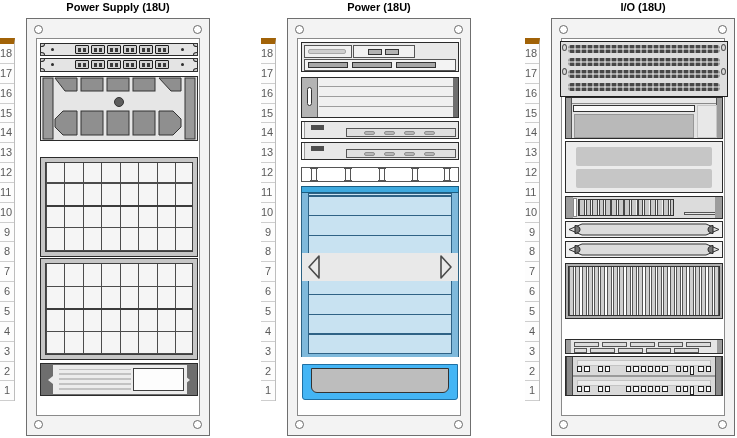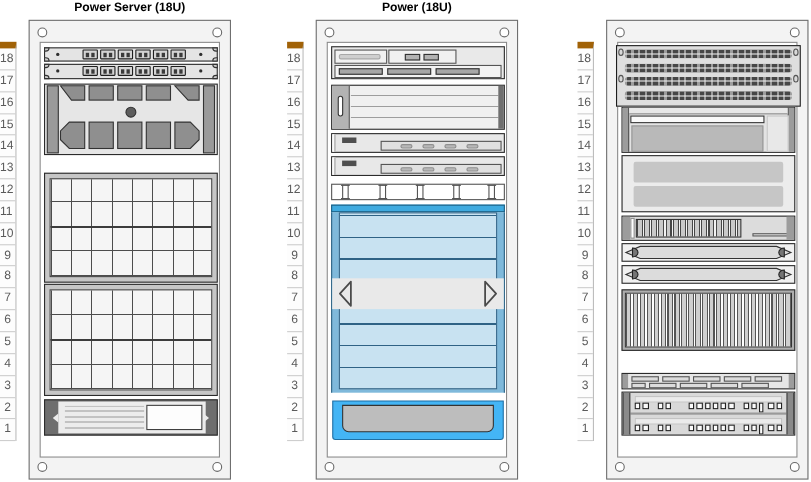--- a/index.html
+++ b/index.html
@@ -138,21 +138,21 @@
   .p.tall{width:5px;height:9px;}
   .gap6{margin-left:6px}.gap14{margin-left:14px}
   .spacer{flex:1}
 </style>
 </head>
 <body>
 
 <div class="stage">
 
   <section class="rack-group" style="left:0">
-    <div class="rack-title">Power Server (18U)</div>
+    <div class="rack-title">Power Supply (18U)</div>
     <div class="numcol">
       <div class="numcell">18</div>
       <div class="numcell">17</div>
       <div class="numcell">16</div>
       <div class="numcell">15</div>
       <div class="numcell">14</div>
       <div class="numcell">13</div>
       <div class="numcell">12</div>
       <div class="numcell">11</div>
       <div class="numcell">10</div>
@@ -341,20 +341,21 @@
               <div class="abs tray-box"></div>
             </div>
           </div>
         </div>
 
       </div>
     </div>
   </section>
 
   <section class="rack-group" style="left:525px">
+    <div class="rack-title">I/O (18U)</div>
     <div class="numcol">
       <div class="numcell">18</div>
       <div class="numcell">17</div>
       <div class="numcell">16</div>
       <div class="numcell">15</div>
       <div class="numcell">14</div>
       <div class="numcell">13</div>
       <div class="numcell">12</div>
       <div class="numcell">11</div>
       <div class="numcell">10</div>

